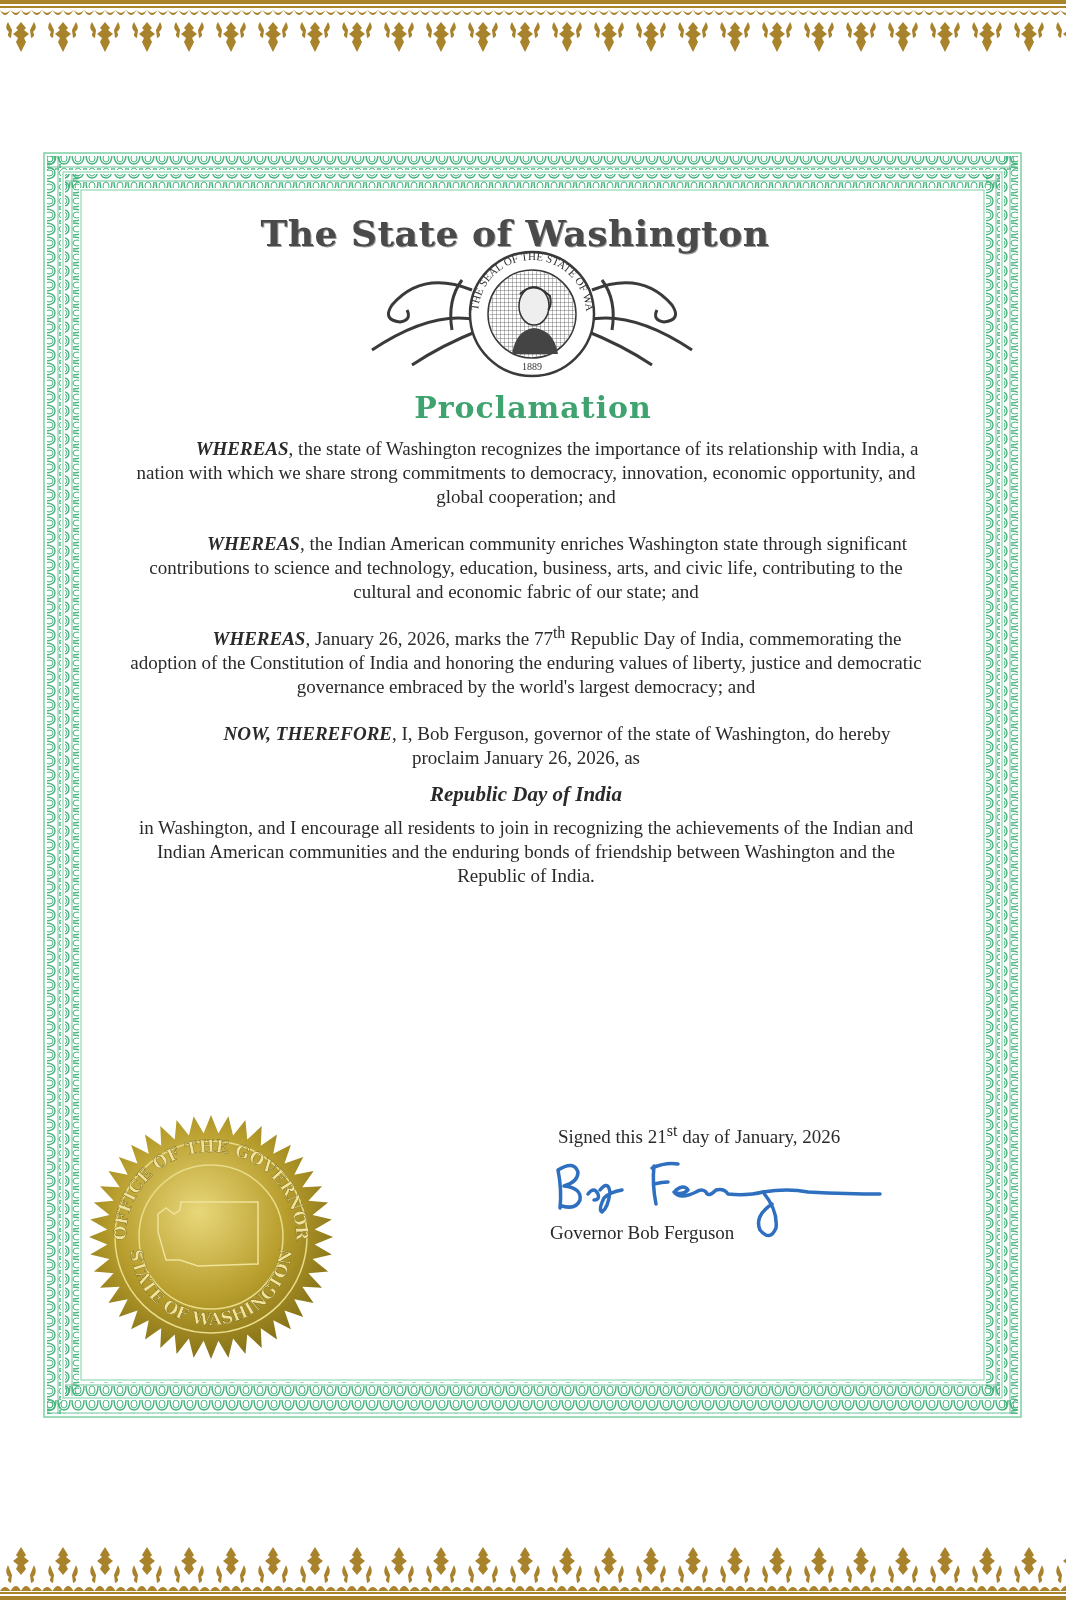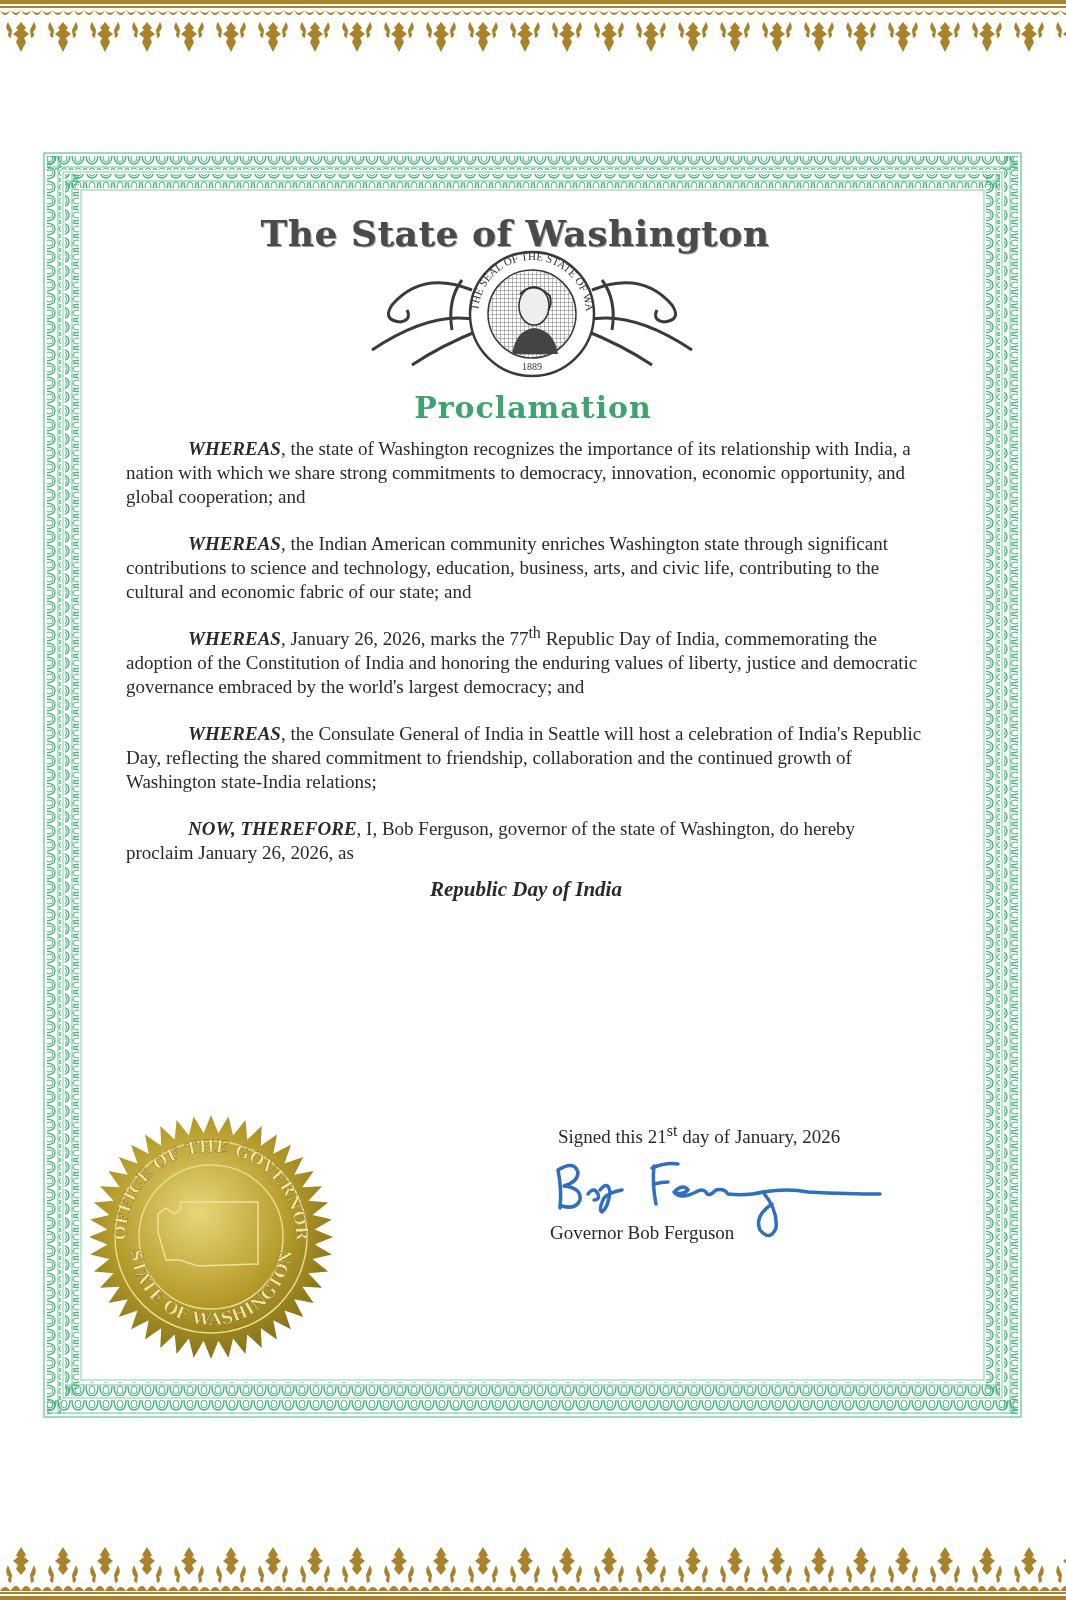--- a/index.html
+++ b/index.html
@@ -33,21 +33,21 @@
     position: absolute; left: 0; width: 1066px; top: 390px; text-align: center;
     font-family: "DejaVu Serif", serif; font-weight: bold; font-size: 30px;
     color: #3fa36f; letter-spacing: 1px;
   }
 
   
   .body-text {
     position: absolute; left: 126px; width: 800px; top: 437px;
     font-size: 19px; line-height: 24px; color: #2a2a2a;
   }
-  .para { margin: 0 0 23px 0; text-indent: 62px; }
+  .para { margin: 0 0 23px 0; text-indent: 62px; text-align: center; }
   .para .lead { font-weight: bold; font-style: italic; }
   .para.no-indent { text-indent: 0; }
   sup { font-size: 16px; line-height: 0; }
   .republic-title {
     text-align: center; font-weight: bold; font-style: italic; font-size: 21px;
     margin: 12px 0 10px 0; text-indent: 0;
   }
 
   
   .signed-line {
@@ -150,27 +150,25 @@
 <div class="body-text">
   <p class="para">
     <span class="lead">WHEREAS</span><span>, the state of Washington recognizes the importance of its relationship with India, a nation with which we share strong commitments to democracy, innovation, economic opportunity, and global cooperation; and</span>
   </p>
   <p class="para">
     <span class="lead">WHEREAS</span><span>, the Indian American community enriches Washington state through significant contributions to science and technology, education, business, arts, and civic life, contributing to the cultural and economic fabric of our state; and</span>
   </p>
   <p class="para">
     <span class="lead">WHEREAS</span><span>, January 26, 2026, marks the 77</span><sup>th</sup><span> Republic Day of India, commemorating the adoption of the Constitution of India and honoring the enduring values of liberty, justice and democratic governance embraced by the world's largest democracy; and</span>
   </p>
-  <p class="para">
-    <span class="lead">WHEREAS</span><span>, the Consulate General of India in Seattle will host a celebration of India's Republic Day, reflecting the shared commitment to friendship, collaboration and the continued growth of Washington state-India relations;</span>
-  </p>
   <p class="para" style="margin-bottom:0">
     <span class="lead">NOW, THEREFORE</span><span>, I, Bob Ferguson, governor of the state of Washington, do hereby proclaim January 26, 2026, as</span>
   </p>
   <p class="para republic-title">Republic Day of India</p>
+  <p class="para no-indent">in Washington, and I encourage all residents to join in recognizing the achievements of the Indian and Indian American communities and the enduring bonds of friendship between Washington and the Republic of India.</p>
 </div>
 
 <svg class="gold-seal" width="246" height="246" viewBox="0 0 246 246">
   <defs>
     <radialGradient id="goldGrad" cx="45%" cy="40%" r="65%">
       <stop offset="0%" stop-color="#e8d77a"></stop>
       <stop offset="55%" stop-color="#b79d2c"></stop>
       <stop offset="100%" stop-color="#7d6a14"></stop>
     </radialGradient>
     <path id="goldArcTop" d="M38 123 A85 85 0 0 1 208 123"></path>

